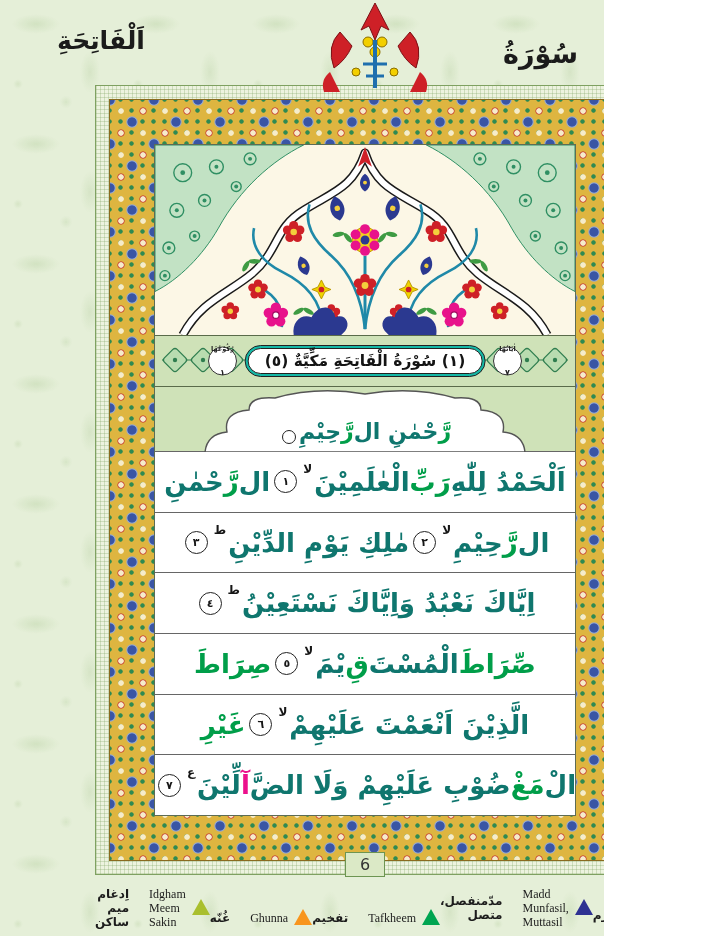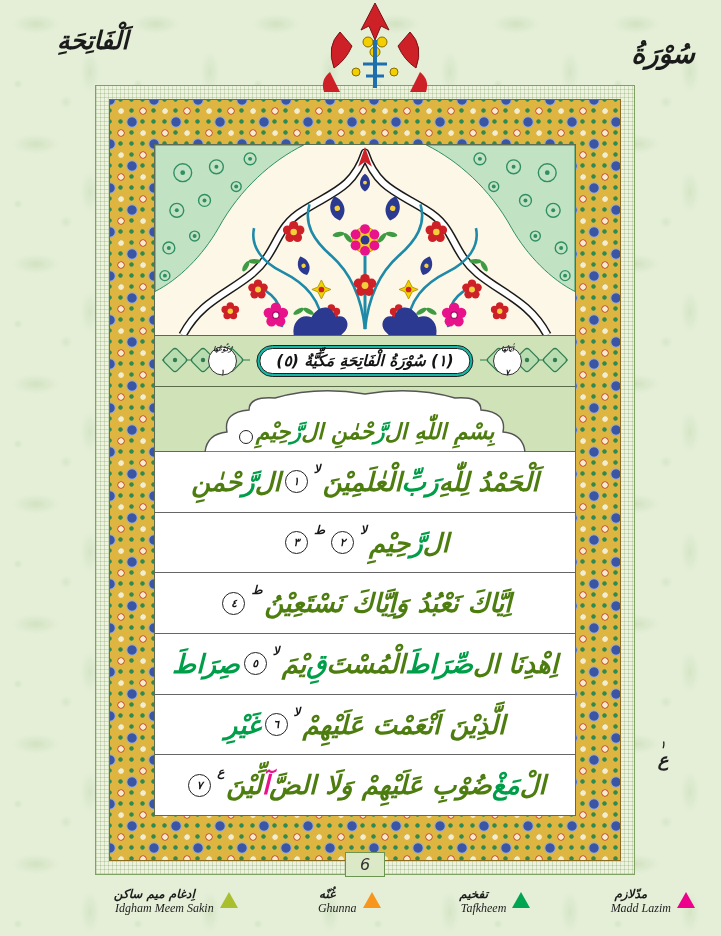--- a/index.html
+++ b/index.html
@@ -1,26 +1,25 @@
 <!DOCTYPE html>
 <html><head>
 <meta charset="utf-8">
 <style>
   html,body{margin:0;padding:0;}
   .page{
-    position:relative;width:721px;height:936px;overflow:hidden;
+    position:relative;width:604px;height:936px;overflow:hidden;
     font-family:"DejaVu Sans",sans-serif;
     background-color:#e5efd8;
     background-image:
       radial-gradient(ellipse 34px 14px at 30% 20%,rgba(134,175,104,.20),transparent 70%),
       radial-gradient(ellipse 14px 30px at 75% 60%,rgba(134,175,104,.16),transparent 70%),
       radial-gradient(circle 9px at 55% 85%,rgba(134,175,104,.15),transparent 70%),
       radial-gradient(circle 7px at 15% 70%,rgba(134,175,104,.16),transparent 70%);
     background-size:120px 120px;
-    font-style:italic;
   }
   .corner-title{position:absolute;color:#1b1b1b;font-weight:bold;direction:rtl;}
   .corner-left{left:57px;top:26px;font-size:25px;}
   .corner-right{right:26px;top:18px;font-size:27px;margin-top:20px;}
   .finial{position:absolute;left:300px;top:2px;width:150px;height:92px;z-index:5;}
 
   
   .frame{
     position:absolute;left:95px;top:85px;width:540px;height:790px;
     box-sizing:border-box;border:1px solid #7fa161;
@@ -83,21 +82,21 @@
     padding-bottom:7px;direction:rtl;font-weight:bold;font-size:22px;color:#161616;
   }
 
   .verses{flex:1;display:flex;flex-direction:column;background:#fff;}
   .verse-line{
     flex:1;display:flex;align-items:center;justify-content:center;
     direction:rtl;font-weight:bold;font-size:26px;color:#161616;white-space:nowrap;
   }
   .verse-line + .verse-line{border-top:1px solid #666;}
 
-  .seg-b{color:#4d7c0f;}
+  .seg-b{color:#0f766e;}
   .seg-g{color:#009e49;}
   .seg-m{color:#ec108c;}
   .ayah-mark{
     display:inline-flex;align-items:center;justify-content:center;
     width:21px;height:21px;border:1.6px solid #222;border-radius:50%;
     font-size:11px;line-height:1;margin:0 4px;color:#161616;flex:none;
   }
   .ayah-mark.small{width:12px;height:12px;border-width:1.2px;margin:0 3px;}
   .stop-mark{font-size:12px;margin:8px 2px;position:relative;top:-13px;color:#161616;}
 
@@ -112,21 +111,21 @@
     color:#222;line-height:1.05;direction:rtl;
   }
   .ruku-margin .r-num{font-size:10px;font-weight:bold;}
   .ruku-margin .r-letter{font-size:18px;font-weight:bold;}
 
   .legend{
     position:absolute;left:95px;top:888px;width:600px;
     display:flex;justify-content:space-between;align-items:flex-end;
   }
   .legend-item{display:flex;align-items:center;}
-  .legend-labels{display:flex;flex-direction:column;align-items:center;}
+  .legend-labels{display:flex;flex-direction:row;align-items:center;}
   .legend-ar{font-size:12px;font-weight:bold;direction:rtl;color:#1c1c1c;line-height:1.15;}
   .legend-en{font-family:"Liberation Serif",serif;font-size:12px;color:#1c1c1c;line-height:1.15;margin-left:20px;}
   .tri{
     width:0;height:0;margin-left:6px;margin-bottom:4px;
     border-left:9px solid transparent;border-right:9px solid transparent;
     border-bottom:16px solid #999;
   }
 </style>
 </head>
 <body>
@@ -307,21 +306,20 @@
             <span class="m-label">رُكُوْعُهَا</span>
             <span class="m-value">١</span>
           </div>
         </div>
 
         <div class="bismillah-row">
           <svg class="arch" viewBox="0 0 336 62" preserveAspectRatio="none">
             <path d="M8,62 Q10,44 30,42 Q26,22 52,20 Q52,6 78,8 Q120,-4 168,4 Q216,-4 258,8 Q284,6 284,20 Q310,22 306,42 Q326,44 328,62 Z" fill="#ffffff" stroke="#555" stroke-width="1.4"></path>
           </svg>
           <div class="bismillah-text">
-              <span class="seg-b">بِسْمِ اللّٰهِ ال</span>
               <span class="seg-g">رَّ</span>
               <span class="seg-b">حْمٰنِ ال</span>
               <span class="seg-g">رَّ</span>
               <span class="seg-b">حِيْمِ</span>
               <span class="ayah-mark small"></span>
             </div>
         </div>
 
         <div class="verses">
           <div class="verse-line">
@@ -333,30 +331,30 @@
               <span class="seg-b"> ال</span>
               <span class="seg-g">رَّ</span>
               <span class="seg-b">حْمٰنِ</span>
             </div>
           <div class="verse-line">
               <span class="seg-b">ال</span>
               <span class="seg-g">رَّ</span>
               <span class="seg-b">حِيْمِ</span>
               <span class="stop-mark">لا</span>
               <span class="ayah-mark">٢</span>
+              <span class="seg-b"> مٰلِكِ يَوْمِ الدِّيْنِ</span>
               <span class="stop-mark">ط</span>
               <span class="ayah-mark">٣</span>
             </div>
           <div class="verse-line">
               <span class="seg-b">اِيَّاكَ نَعْبُدُ وَاِيَّاكَ نَسْتَعِيْنُ</span>
               <span class="stop-mark">ط</span>
               <span class="ayah-mark">٤</span>
             </div>
           <div class="verse-line">
-              <span class="seg-b">اِهْدِنَا ال</span>
               <span class="seg-g">صِّرَاطَ</span>
               <span class="seg-b"> الْمُسْتَ</span>
               <span class="seg-g">قِ</span>
               <span class="seg-b">يْمَ</span>
               <span class="stop-mark">لا</span>
               <span class="ayah-mark">٥</span>
               <span class="seg-b"> </span>
               <span class="seg-g">صِرَاطَ</span>
             </div>
           <div class="verse-line">
@@ -405,20 +403,27 @@
     </div>
     <div class="legend-item">
       <div class="legend-labels">
         <div class="legend-ar">تفخیم</div>
         <div class="legend-en">Tafkheem</div>
       </div>
       <div class="tri" style="border-bottom-color: rgb(0, 165, 81);"></div>
     </div>
     <div class="legend-item">
       <div class="legend-labels">
+        <div class="legend-ar">مدّمنفصل، متصل</div>
+        <div class="legend-en">Madd Munfasil, Muttasil</div>
+      </div>
+      <div class="tri" style="border-bottom-color: rgb(46, 49, 146);"></div>
+    </div>
+    <div class="legend-item">
+      <div class="legend-labels">
         <div class="legend-ar">مدّلازم</div>
         <div class="legend-en">Madd Lazim</div>
       </div>
       <div class="tri" style="border-bottom-color: rgb(236, 0, 140);"></div>
     </div>
   </div>
 
 </div>
 
 </body></html>

